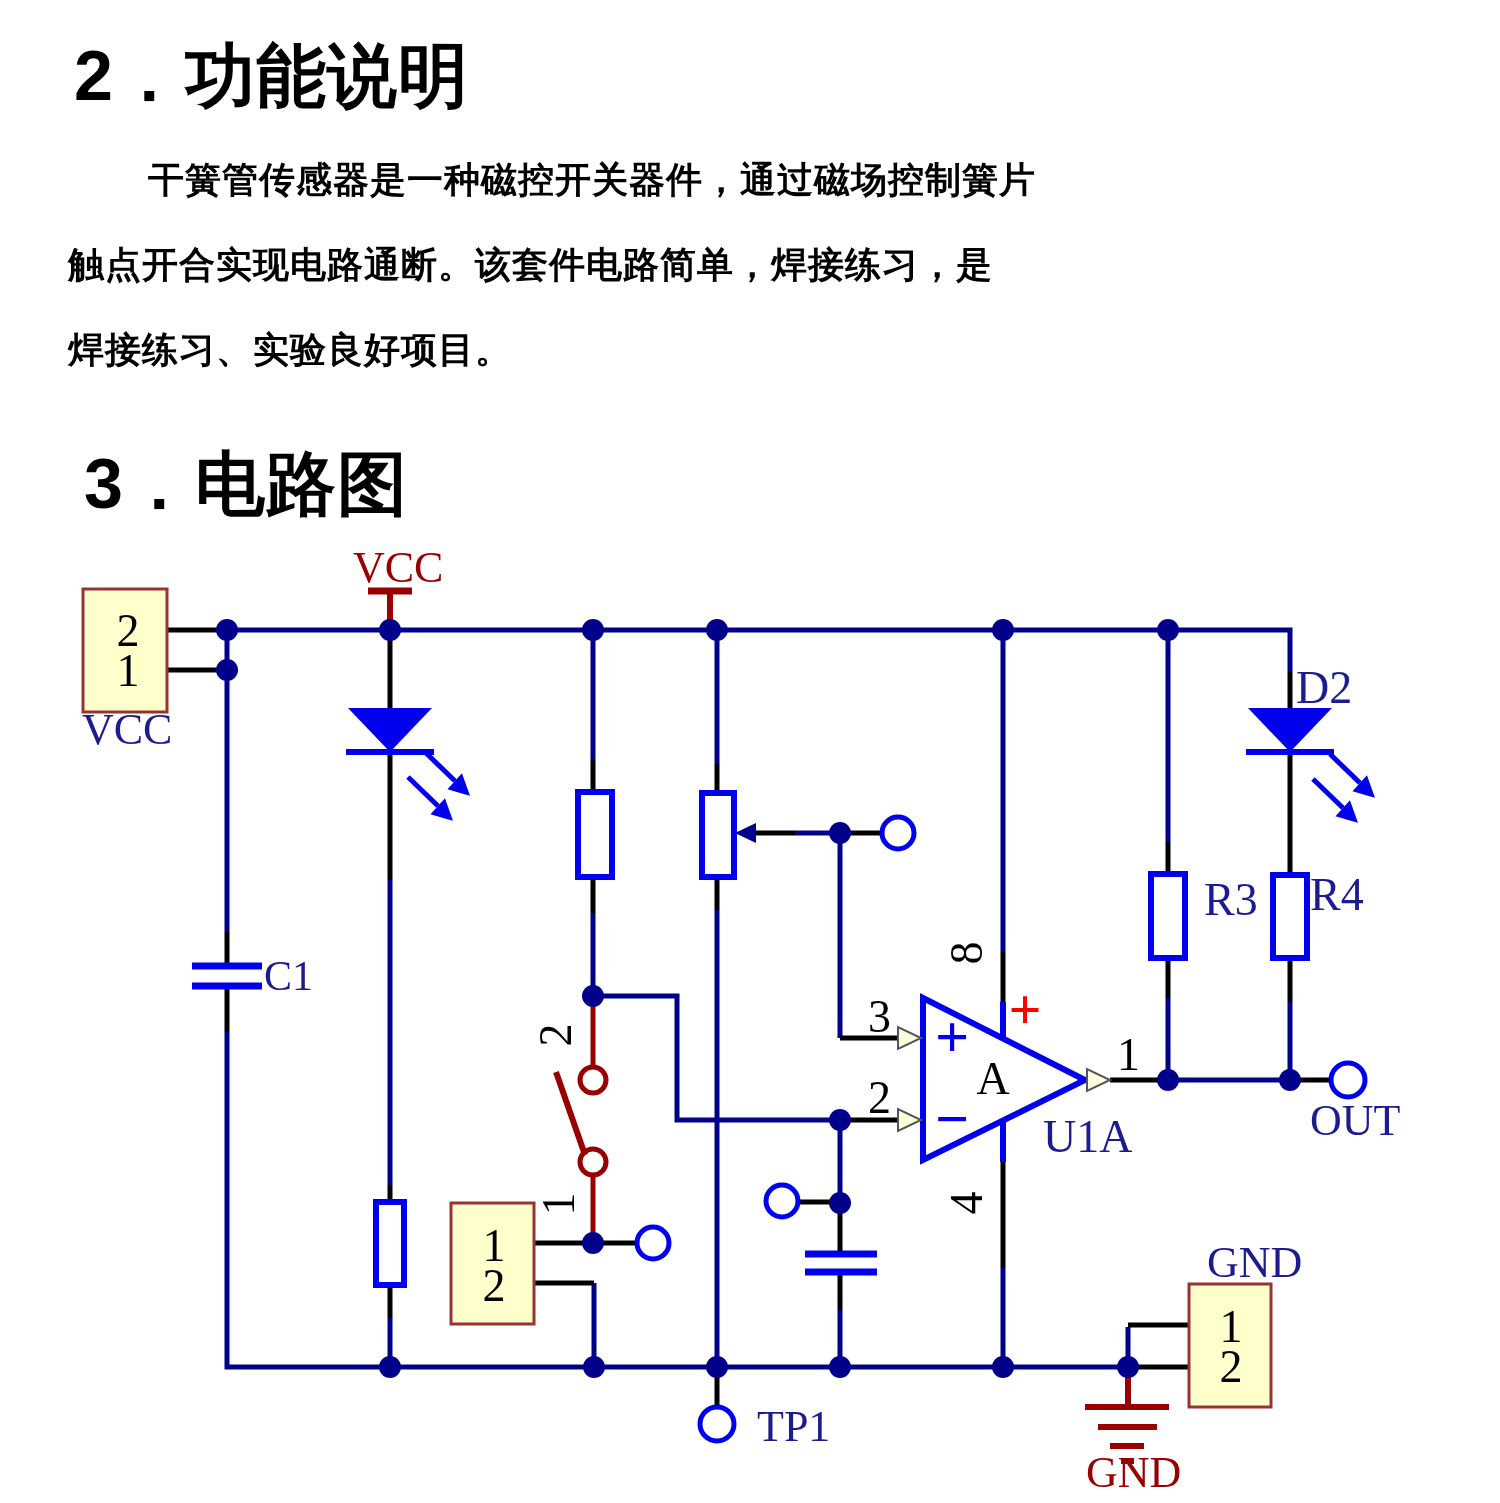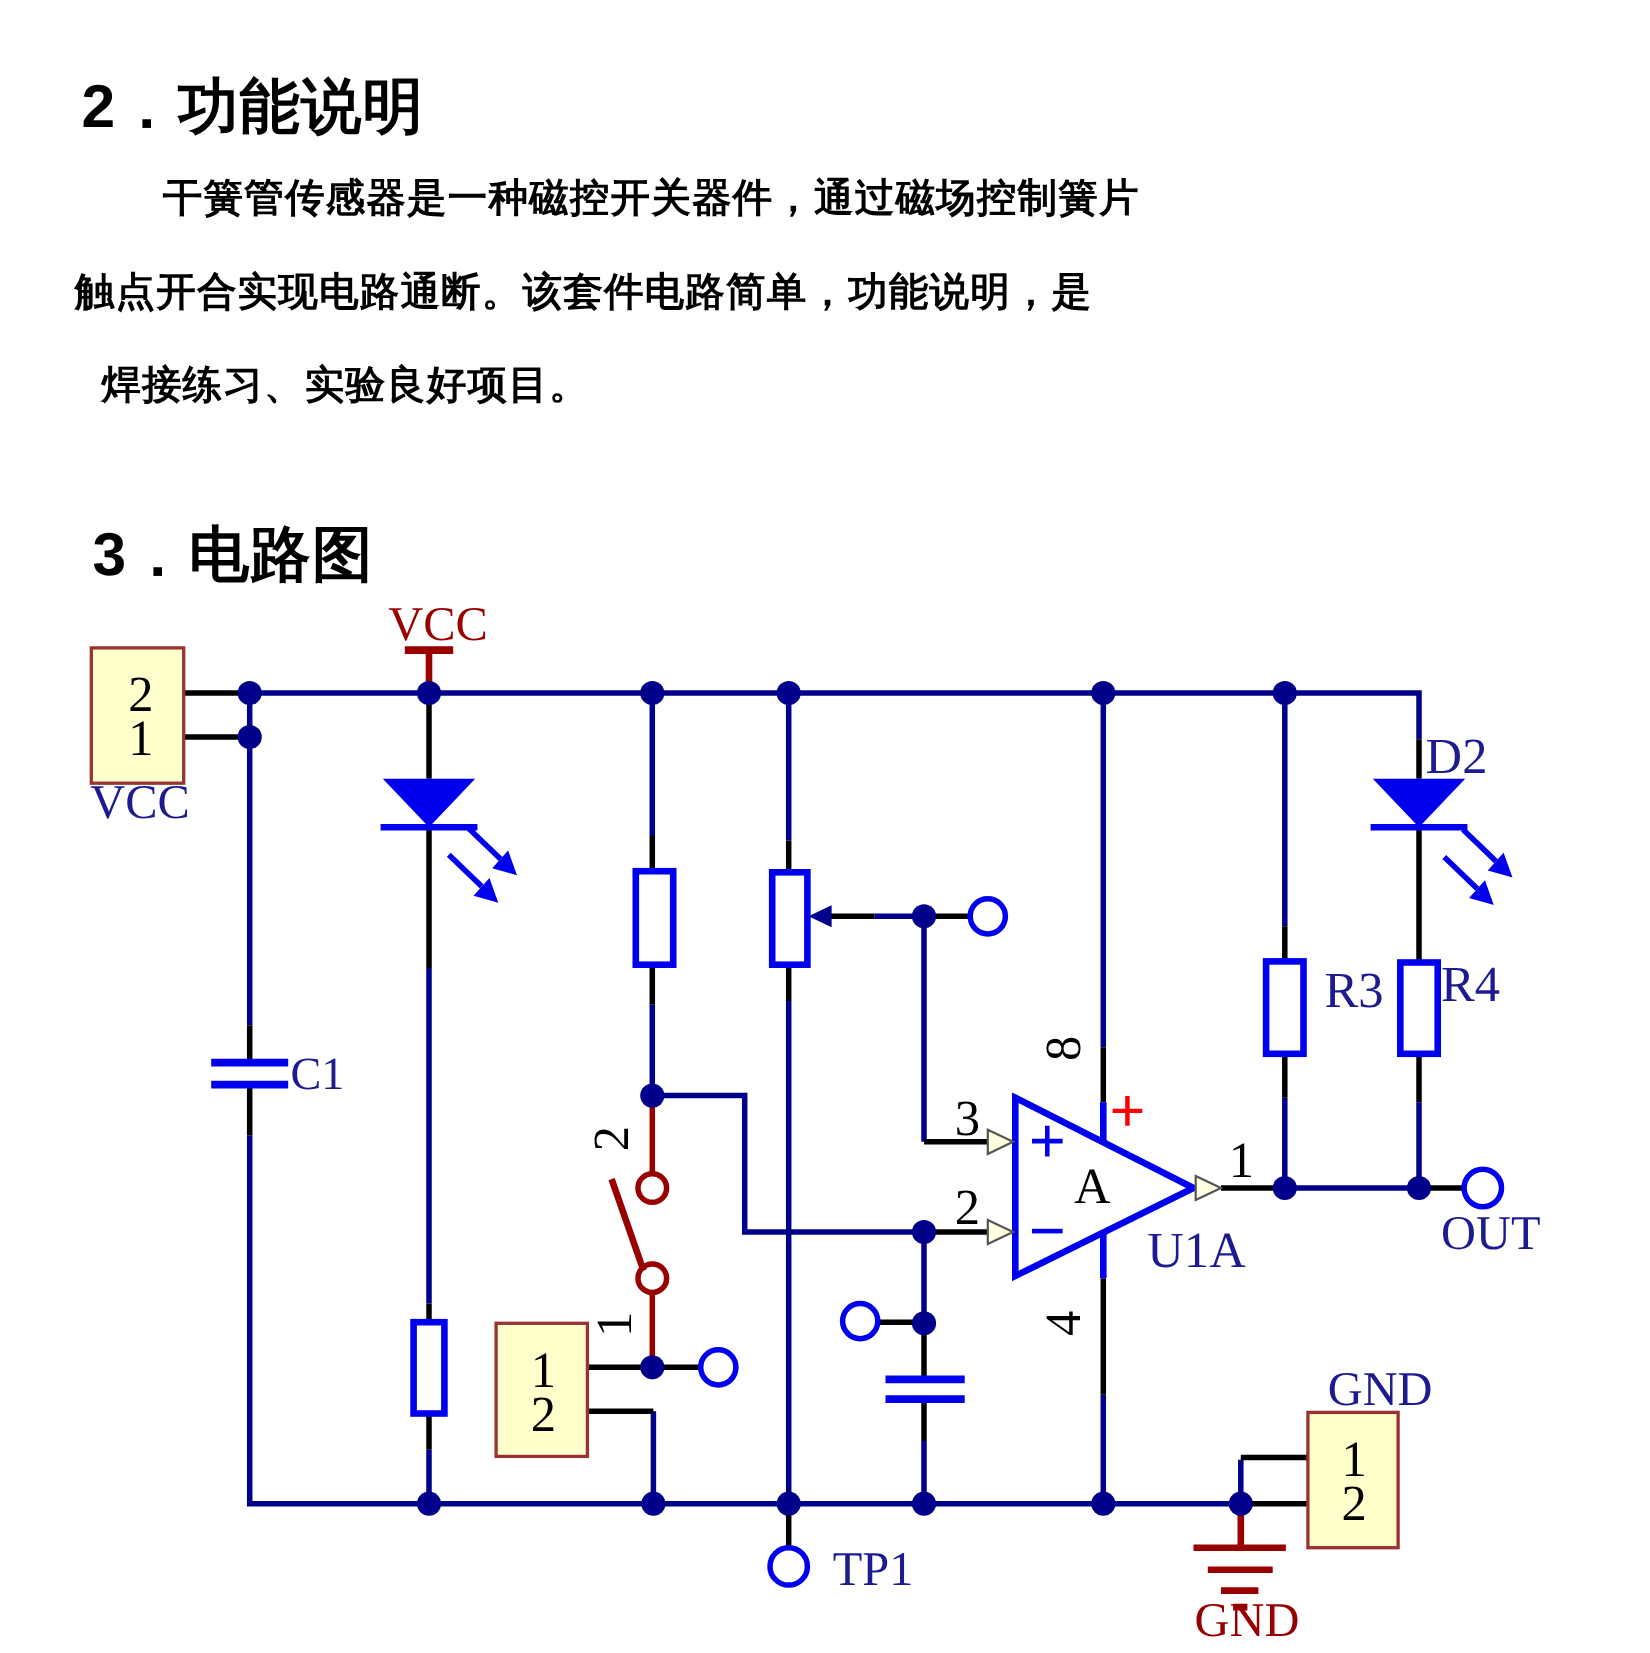--- a/index.html
+++ b/index.html
@@ -1,36 +1,36 @@
 <!DOCTYPE html>
 <html><head>
 <meta charset="utf-8">
 <style>
   html,body{margin:0;padding:0;}
   body{
     width:1500px;height:1503px;position:relative;background:#ffffff;
     font-family:"Liberation Sans", sans-serif;
   }
   .doc-text{position:absolute;color:#000;white-space:nowrap;}
-  .h-title{font-size:55px;font-weight:700;letter-spacing:1px;margin-top:30px;}
+  .h-title{font-size:70px;font-weight:700;letter-spacing:1px;}
   .p-line{font-size:36px;font-weight:600;letter-spacing:1px;}
   #schematic-svg{position:absolute;left:0;top:0;}
   text{font-family:"Liberation Serif", serif;}
   .lbl-navy{fill:#1c1c90;}
   .lbl-red{fill:#990000;}
   .pin-num{fill:#000000;}
 </style>
 </head>
 <body>
 
 <div class="doc-text h-title" style="left:74px;top:30px;">2．功能说明</div>
 
 <div class="doc-text p-line" style="left:148px;top:156px;">干簧管传感器是一种磁控开关器件，通过磁场控制簧片</div>
-<div class="doc-text p-line" style="left:68px;top:241px;">触点开合实现电路通断。该套件电路简单，功能说明，是</div>
-<div class="doc-text p-line" style="left:68px;top:326px;margin-left:24px;">焊接练习、实验良好项目。</div>
+<div class="doc-text p-line" style="left:68px;top:241px;">触点开合实现电路通断。该套件电路简单，焊接练习，是</div>
+<div class="doc-text p-line" style="left:68px;top:326px;">焊接练习、实验良好项目。</div>
 
 <div class="doc-text h-title" style="left:84px;top:438px;text-align:right;">3．电路图</div>
 
 <svg id="schematic-svg" width="1500" height="1503" viewBox="0 0 1500 1503">
 
   <path fill="none" stroke="#00008b" stroke-width="5" d="M227 630 H1290 V672
            M227 630 V670
            M227 670 V932
            M227 1032 V1367 H1128
            M390 880 V1185

